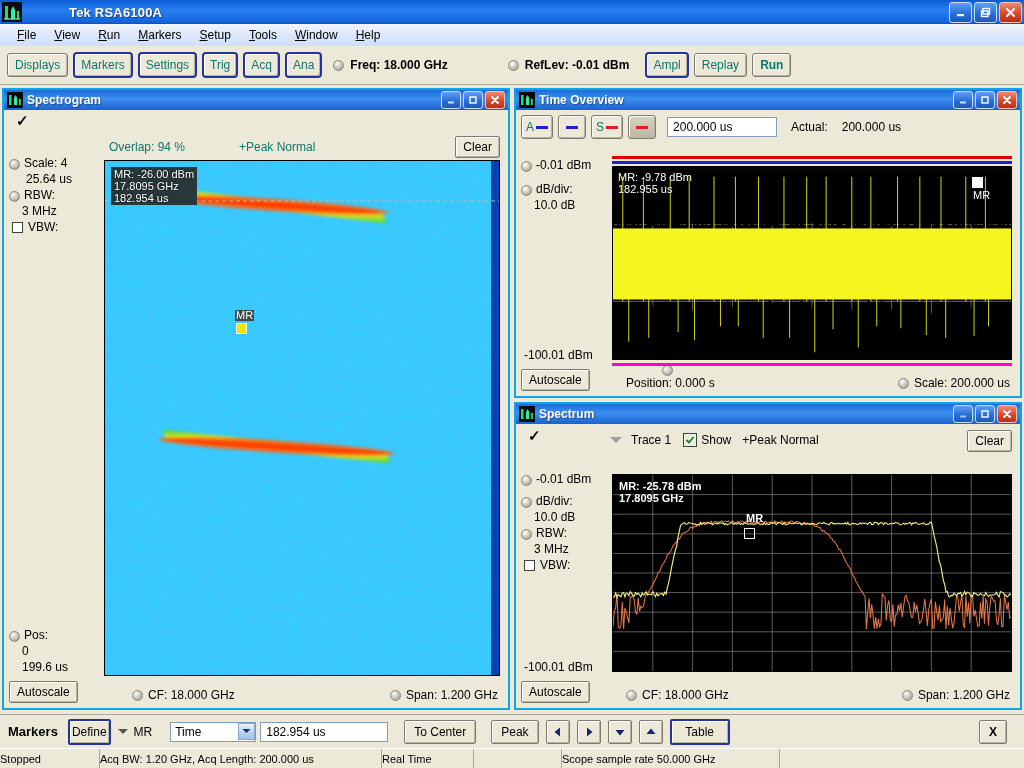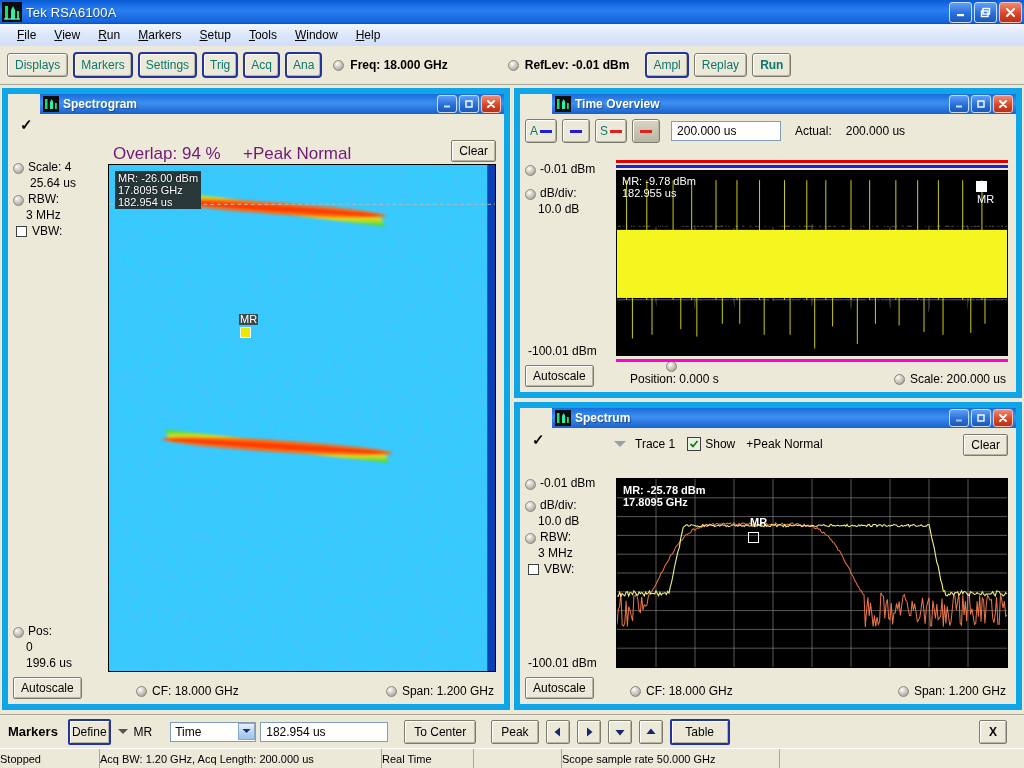--- a/index.html
+++ b/index.html
@@ -13,22 +13,23 @@
   .app{position:relative;width:1024px;height:768px;}
 
   
   .titlebar{
     position:absolute;left:0;top:0;width:1024px;height:24px;
     background:linear-gradient(to bottom,#0a5ad3 0%,#0f62dd 8%,#2a7ff0 42%,#1464dc 92%,#0a50bf 100%);
     display:flex;align-items:center;
   }
   .titlebar .tlogo{width:20px;height:20px;margin-left:2px;margin-right:4px;flex:0 0 auto;}
   .titlebar .ttext{
-    color:#fff;font-weight:normal;font-size:13px;letter-spacing:.2px;
+    color:#fff;font-weight:bold;font-size:13px;letter-spacing:.2px;
     text-shadow:1px 1px 1px rgba(0,0,0,.45);
+    margin-left:43px;
   }
   .wbtns{position:absolute;right:2px;top:2px;display:flex;gap:2px;}
   .wbtn{
     width:21px;height:19px;border:1px solid #c8dcfa;border-radius:3px;
     background:linear-gradient(to bottom,#5fa0f5,#2a6fd8 55%,#1d58b6);
     display:flex;align-items:center;justify-content:center;
   }
   .wbtn.close{background:linear-gradient(to bottom,#f08a72,#d8482a 55%,#b8301a);border-color:#f5c4b6;}
   .wbtn svg{display:block;}
 
@@ -57,21 +58,21 @@
   .tbtn.sel{border:2px solid #25349b;border-radius:4px;padding:0 6px;}
   .tbtn.bold{font-weight:bold;}
   .knob{
     width:9px;height:9px;border-radius:50%;
     background:radial-gradient(circle at 35% 30%,#fdfdfd,#bcbcae 60%,#8a8a7a);
     border:1px solid #8a8a7a;margin-right:6px;flex:0 0 auto;
   }
   .tlabel{font-weight:bold;font-size:12px;color:#000;margin-right:16px;white-space:nowrap;}
 
   
-  .win{position:absolute;background:#ece9d8;border:6px solid #0ea5e9;box-sizing:border-box;padding-left:32px;}
+  .win{position:absolute;background:#ece9d8;border:2px solid #0ea5e9;box-sizing:border-box;}
   .win>.wtitle{
     height:20px;
     background:linear-gradient(to bottom,#1b6cd8 0%,#3d8ff2 45%,#1a62cd 100%);
     display:flex;align-items:center;position:relative;
   }
   .win>.wtitle .wlogo{width:16px;height:16px;margin-left:3px;margin-right:4px;}
   .win>.wtitle .wname{color:#fff;font-weight:bold;font-size:12px;text-shadow:1px 1px 1px rgba(0,0,0,.4);}
   .win>.wtitle .wbtns{right:3px;top:1px;}
   .win>.wtitle .wbtn{width:18px;height:16px;}
 
@@ -98,21 +99,21 @@
     position:absolute;height:20px;padding:0 7px;
     background:#ece9d8;border:1px solid #7b7b70;border-radius:2px;
     box-shadow:inset 1px 1px 0 #fff, inset -1px -1px 0 #b8b4a4;
     display:flex;align-items:center;font-size:12px;
   }
   .footrow{position:absolute;bottom:6px;display:flex;align-items:center;font-size:12px;}
   .footrow .knob{margin-right:5px;}
 
   .plot{position:absolute;background:#000;border:1px solid #000;box-sizing:border-box;overflow:hidden;}
   .readout{position:absolute;color:#fff;font-size:11px;line-height:12px;white-space:pre;z-index:6;text-shadow:0 0 2px #000;}
-  .hdrtxt{position:absolute;font-size:17px;color:#701a75;}
+  .hdrtxt{position:absolute;font-size:12px;color:#0f766e;}
 
   
   .mk{position:absolute;width:11px;height:11px;border:1px solid #fff;box-sizing:border-box;z-index:7;}
   .mklbl{position:absolute;color:#fff;font-size:11px;line-height:11px;z-index:7;}
   .mklbl.dk{background:#3a4a4a;padding:0 1px;}
 
   
   .markerbar{
     position:absolute;left:0;top:714px;width:1024px;height:34px;
     background:#ece9d8;border-top:1px solid #aca899;

